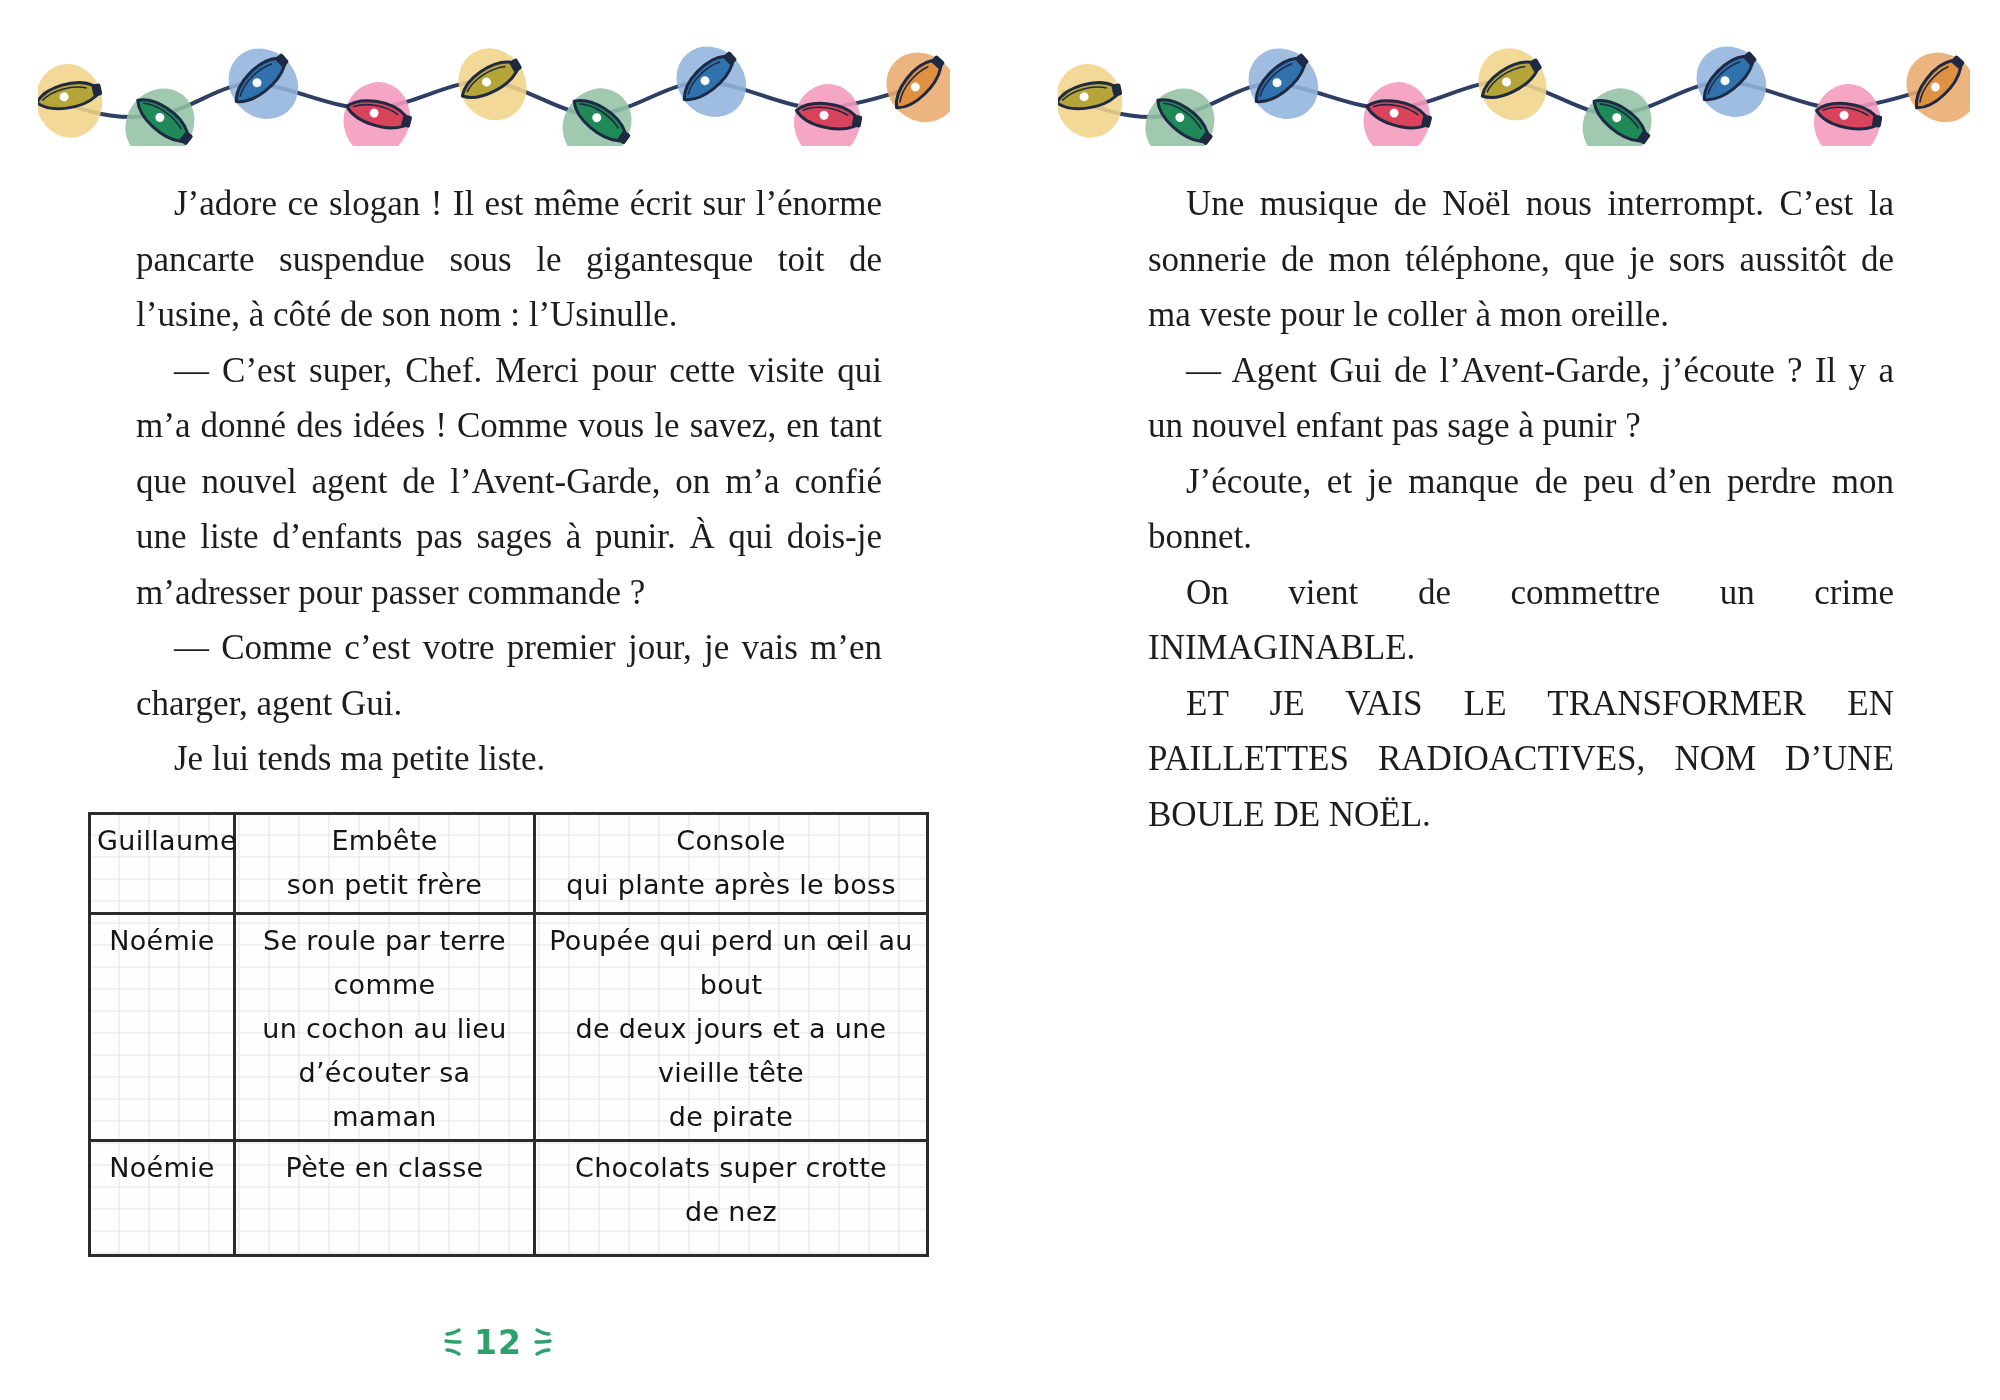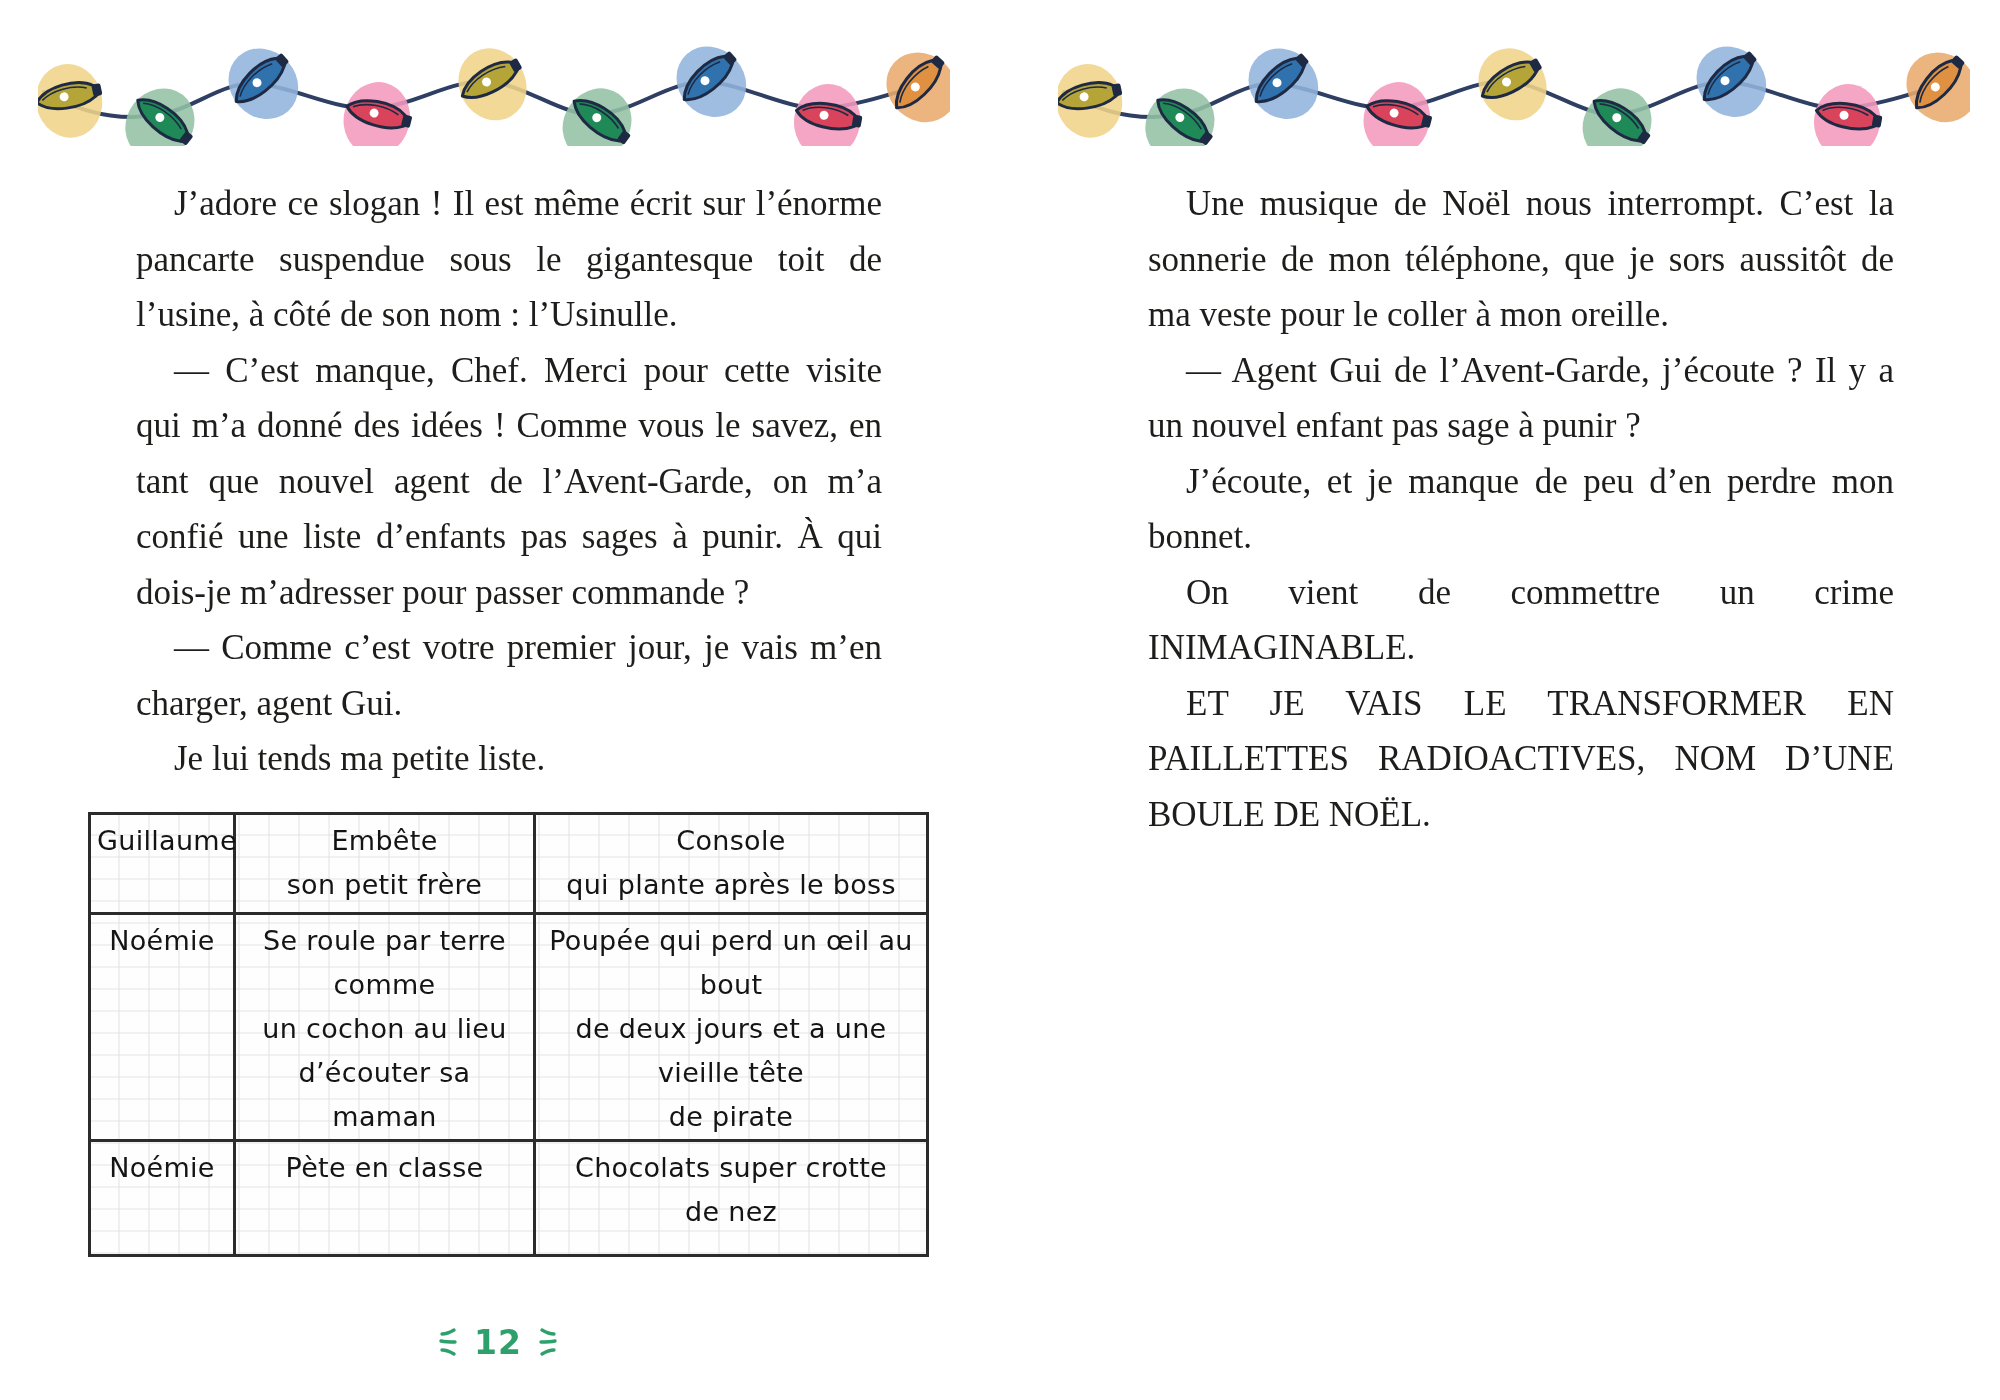--- a/index.html
+++ b/index.html
@@ -31,21 +31,21 @@
     font-family:"DejaVu Sans","Liberation Sans",sans-serif;
     font-size:27px;line-height:44px;color:#141414;letter-spacing:.3px;
   }
   .liste-table td{
     border:3px solid #2b2b2b;vertical-align:top;text-align:center;
     padding:4px 6px 0 6px;white-space:pre-line;
   }
   
   .folio{
     position:absolute;left:438px;top:1320px;width:120px;height:44px;
-    display:flex;align-items:center;justify-content:space-between;gap:9px;
+    display:flex;align-items:center;justify-content:center;gap:9px;
   }
   .folio .num{
     font-family:"DejaVu Sans","Liberation Sans",sans-serif;
     font-weight:bold;font-size:33px;color:#2ea06b;letter-spacing:1px;
   }
 </style>
 </head>
 <body>
 
 <svg width="0" height="0" style="position:absolute" aria-hidden="true">
@@ -77,21 +77,21 @@
 <svg id="garland-left" class="garland" viewBox="0 0 912 112">
   <use href="#garlandG"></use>
 </svg>
 
 <svg id="garland-right" class="garland" viewBox="0 0 912 112">
   <use href="#garlandG"></use>
 </svg>
 
 <div id="left-text" class="page-text">
   <p>J’adore ce slogan ! Il est même écrit sur l’énorme pancarte suspendue sous le gigantesque toit de l’usine, à côté de son nom : l’Usinulle.</p>
-  <p>— C’est manque, Chef. Merci pour cette visite qui m’a donné des idées ! Comme vous le savez, en tant que nouvel agent de l’Avent-Garde, on m’a confié une liste d’enfants pas sages à punir. À qui dois-je m’adresser pour passer commande ?</p>
+  <p>— C’est super, Chef. Merci pour cette visite qui m’a donné des idées ! Comme vous le savez, en tant que nouvel agent de l’Avent-Garde, on m’a confié une liste d’enfants pas sages à punir. À qui dois-je m’adresser pour passer commande ?</p>
   <p>— Comme c’est votre premier jour, je vais m’en charger, agent Gui.</p>
   <p>Je lui tends ma petite liste.</p>
 </div>
 
 <table class="liste-table">
   <colgroup>
       <col style="width:145px">
       <col style="width:300px">
       <col style="width:393px">
     </colgroup>

